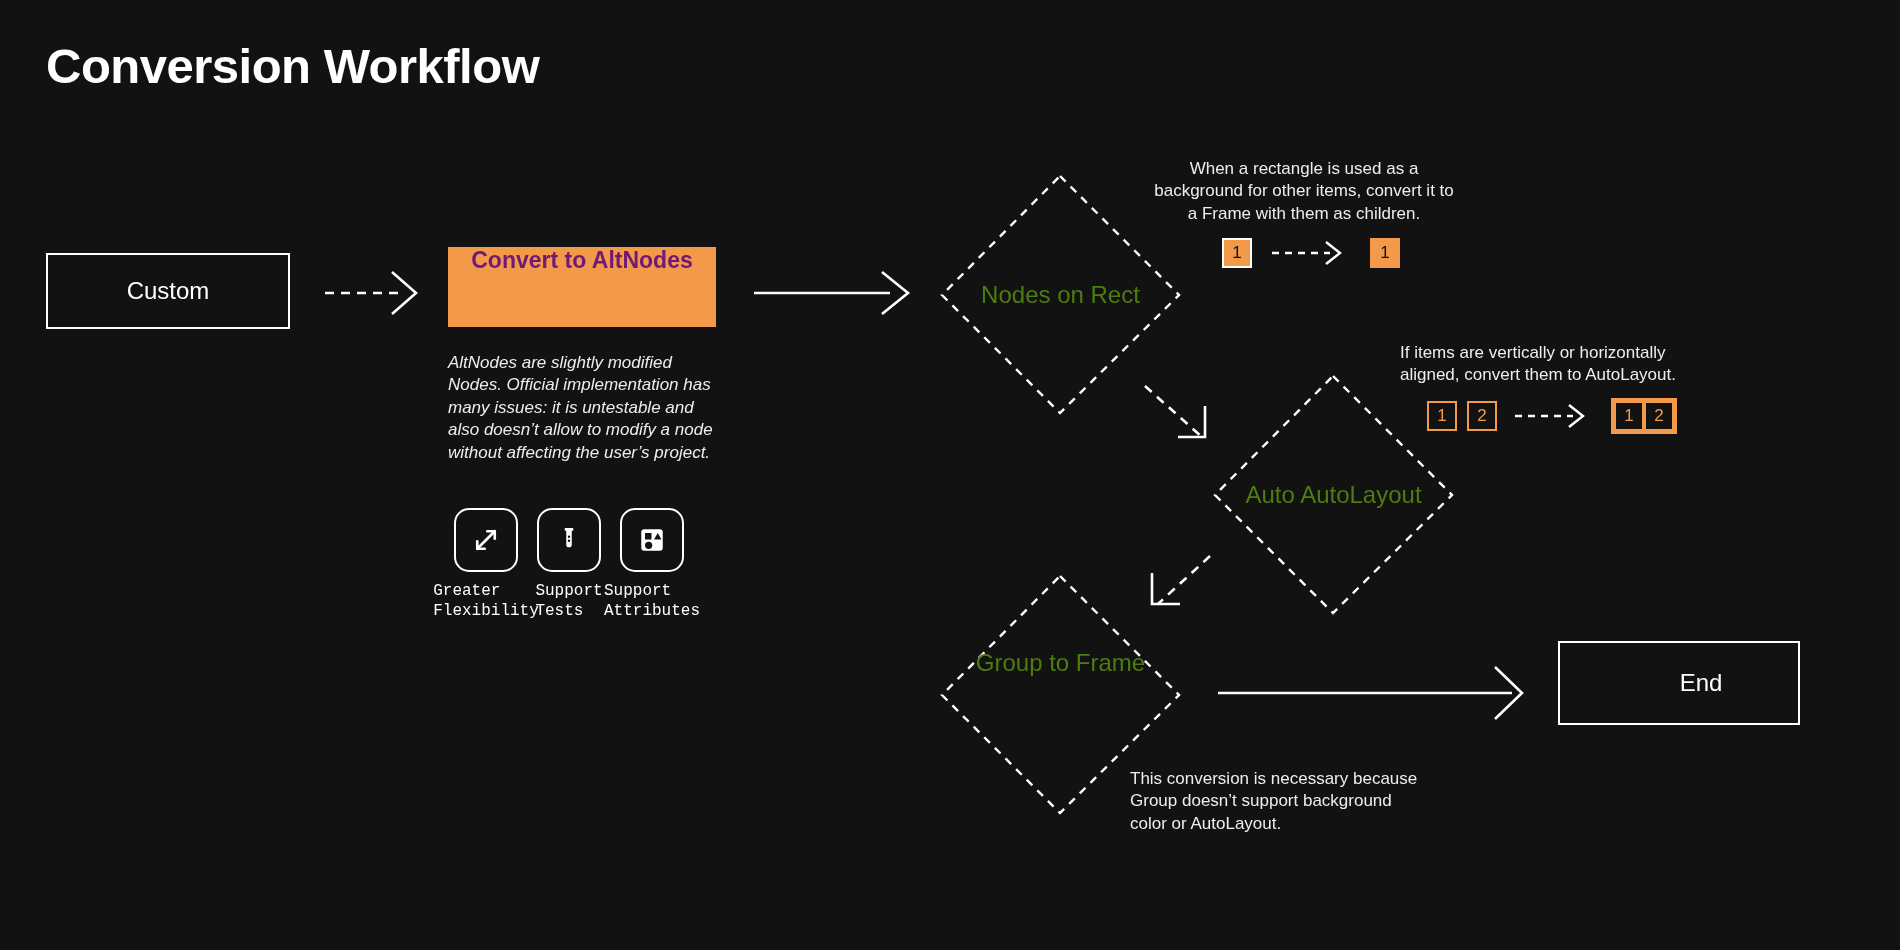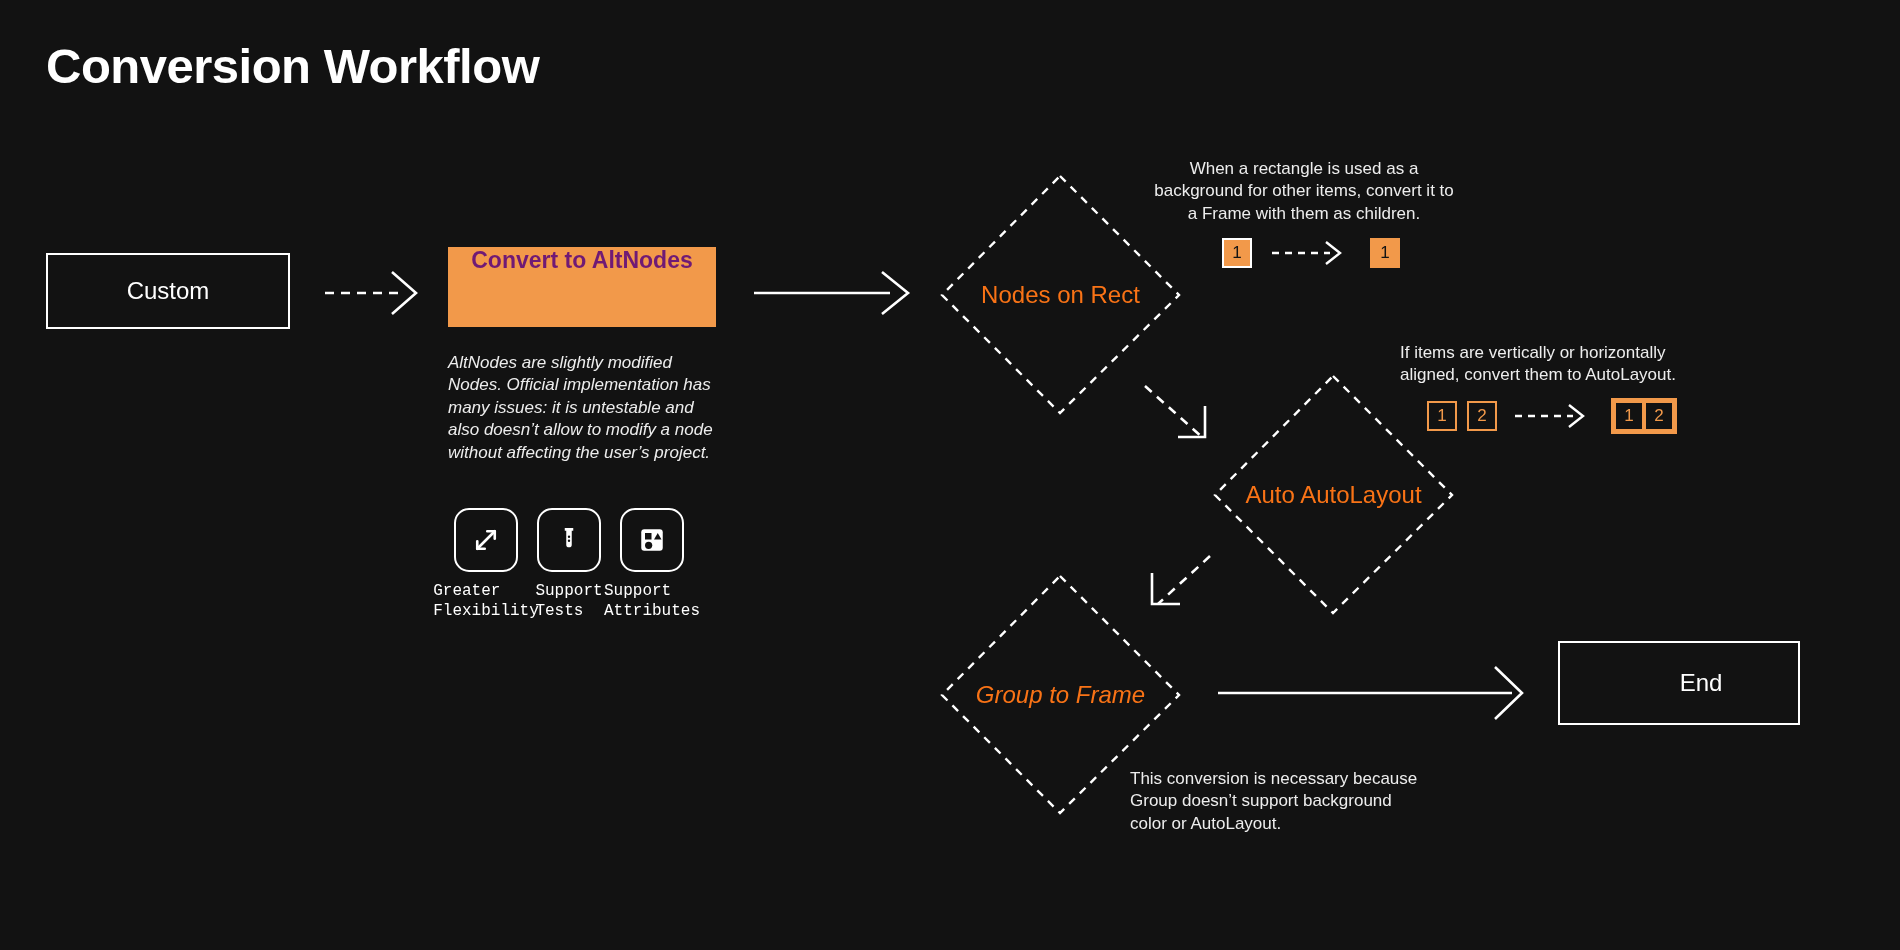--- a/index.html
+++ b/index.html
@@ -64,27 +64,27 @@
   .diamond-wrap {
     position: absolute;
     display: flex;
     align-items: center;
     justify-content: center;
   }
   .diamond-label {
     position: relative;
     z-index: 2;
     font-size: 24px;
-    color: #f97316;
+    color: #4d7c0f;
     white-space: nowrap;
     text-align: center;
   }
   .d-nodes-on-rect { left: 942px; top: 176px; width: 237px; height: 237px; }
   .d-auto-autolayout { left: 1215px; top: 376px; width: 237px; height: 237px; }
-  .d-group-to-frame { left: 942px; top: 576px; width: 237px; height: 237px; font-style: italic; }
+  .d-group-to-frame { left: 942px; top: 544px; width: 237px; height: 237px; }
 
   
   .para {
     position: absolute;
     font-size: 17px;
     line-height: 1.32;
     color: #ededed;
   }
   .para-altnodes { left: 448px; top: 352px; width: 272px; font-style: italic; }
   .para-rect     { left: 1149px; top: 158px; width: 310px; text-align: center; }

